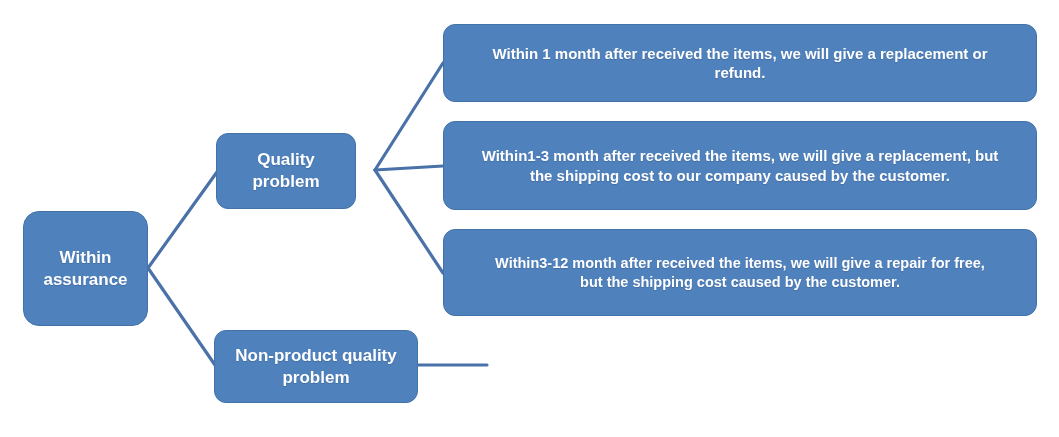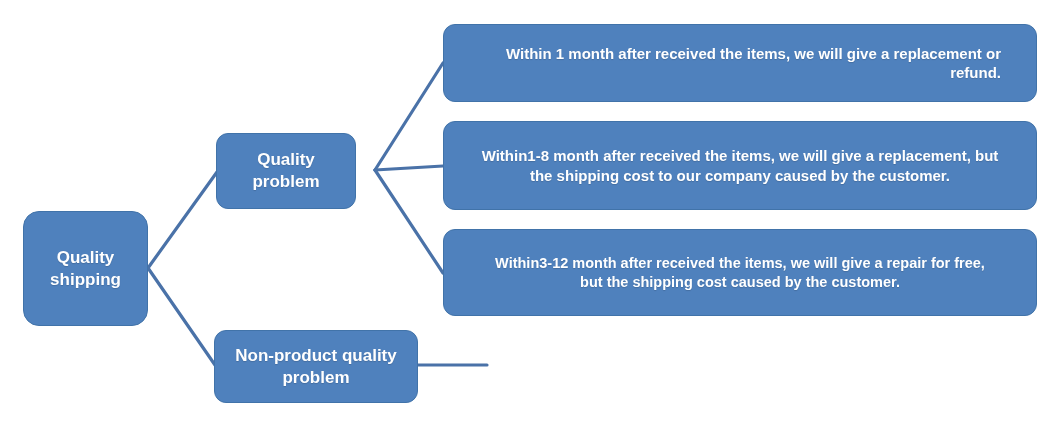--- a/index.html
+++ b/index.html
@@ -37,57 +37,57 @@
     display: flex;
     align-items: center;
     justify-content: center;
     text-align: center;
     line-height: 1.28;
     text-shadow: 0 1px 1px rgba(0,0,0,0.15);
   }
   .n-root { left: 23px;  top: 211px; width: 125px; height: 115px; border-radius: 16px; font-size: 17px; padding: 0 6px; }
   .n-qp   { left: 216px; top: 133px; width: 140px; height: 76px;  border-radius: 12px; font-size: 17px; padding: 0 6px; }
   .n-npq  { left: 214px; top: 330px; width: 204px; height: 73px;  border-radius: 12px; font-size: 17px; padding: 0 10px; }
-  .n-r1   { left: 443px; top: 24px;  width: 594px; height: 78px;  border-radius: 12px; font-size: 15px;   padding: 0 35px; text-align: right; }
+  .n-r1   { left: 443px; top: 24px;  width: 594px; height: 78px;  border-radius: 12px; font-size: 15px;   padding: 0 35px; }
   .n-r2   { left: 443px; top: 121px; width: 594px; height: 89px;  border-radius: 12px; font-size: 15px;   padding: 0 35px; }
   .n-r3   { left: 443px; top: 229px; width: 594px; height: 87px;  border-radius: 12px; font-size: 14.5px; padding: 0 49px; }
   .n-r4   { left: 486px; top: 335px; width: 545px; height: 62px;  border-radius: 10px; font-size: 15px;   padding: 0 20px; }
 </style>
 </head>
 <body>
 
 <div class="canvas">
 
   <svg class="connectors" viewBox="0 0 1059 437" xmlns="http://www.w3.org/2000/svg">
     <line x1="148" y1="268" x2="217" y2="172"></line>
     <line x1="148" y1="268" x2="215" y2="365"></line>
     <line x1="375" y1="170" x2="443" y2="63"></line>
     <line x1="375" y1="170" x2="443" y2="166"></line>
     <line x1="375" y1="170" x2="443" y2="273"></line>
     <line x1="418" y1="365" x2="487" y2="365"></line>
   </svg>
 
   <div class="node n-root">
-    <span>Quality shipping</span>
+    <span>Within assurance</span>
   </div>
 
   <div class="node n-qp">
     <span>Quality problem</span>
   </div>
 
   <div class="node n-npq">
     <span>Non-product quality problem</span>
   </div>
 
   <div class="node n-r1">
     <span>Within 1 month after received the items, we will give a replacement or refund.</span>
   </div>
 
   <div class="node n-r2">
-    <span>Within1-8 month after received the items, we will give a replacement, but the shipping cost to our company caused by the customer.</span>
+    <span>Within1-3 month after received the items, we will give a replacement, but the shipping cost to our company caused by the customer.</span>
   </div>
 
   <div class="node n-r3">
     <span>Within3-12 month after received the items, we will give a repair for free, but the shipping cost caused by the customer.</span>
   </div>
 
 
 </div>
 
 </body></html>

